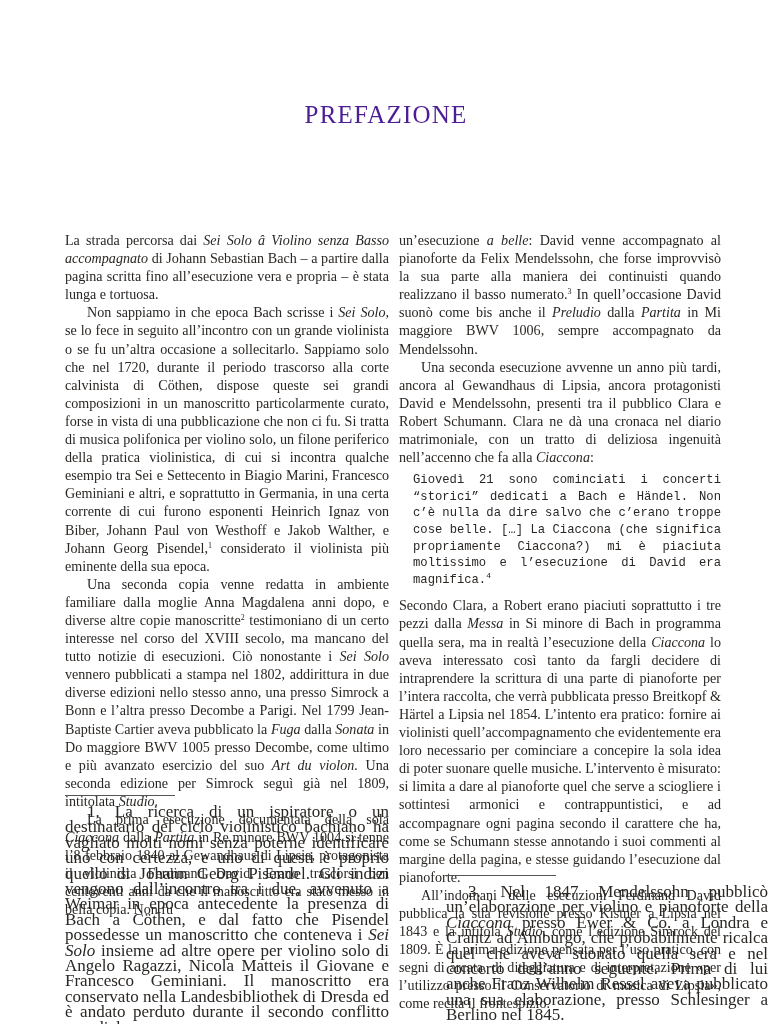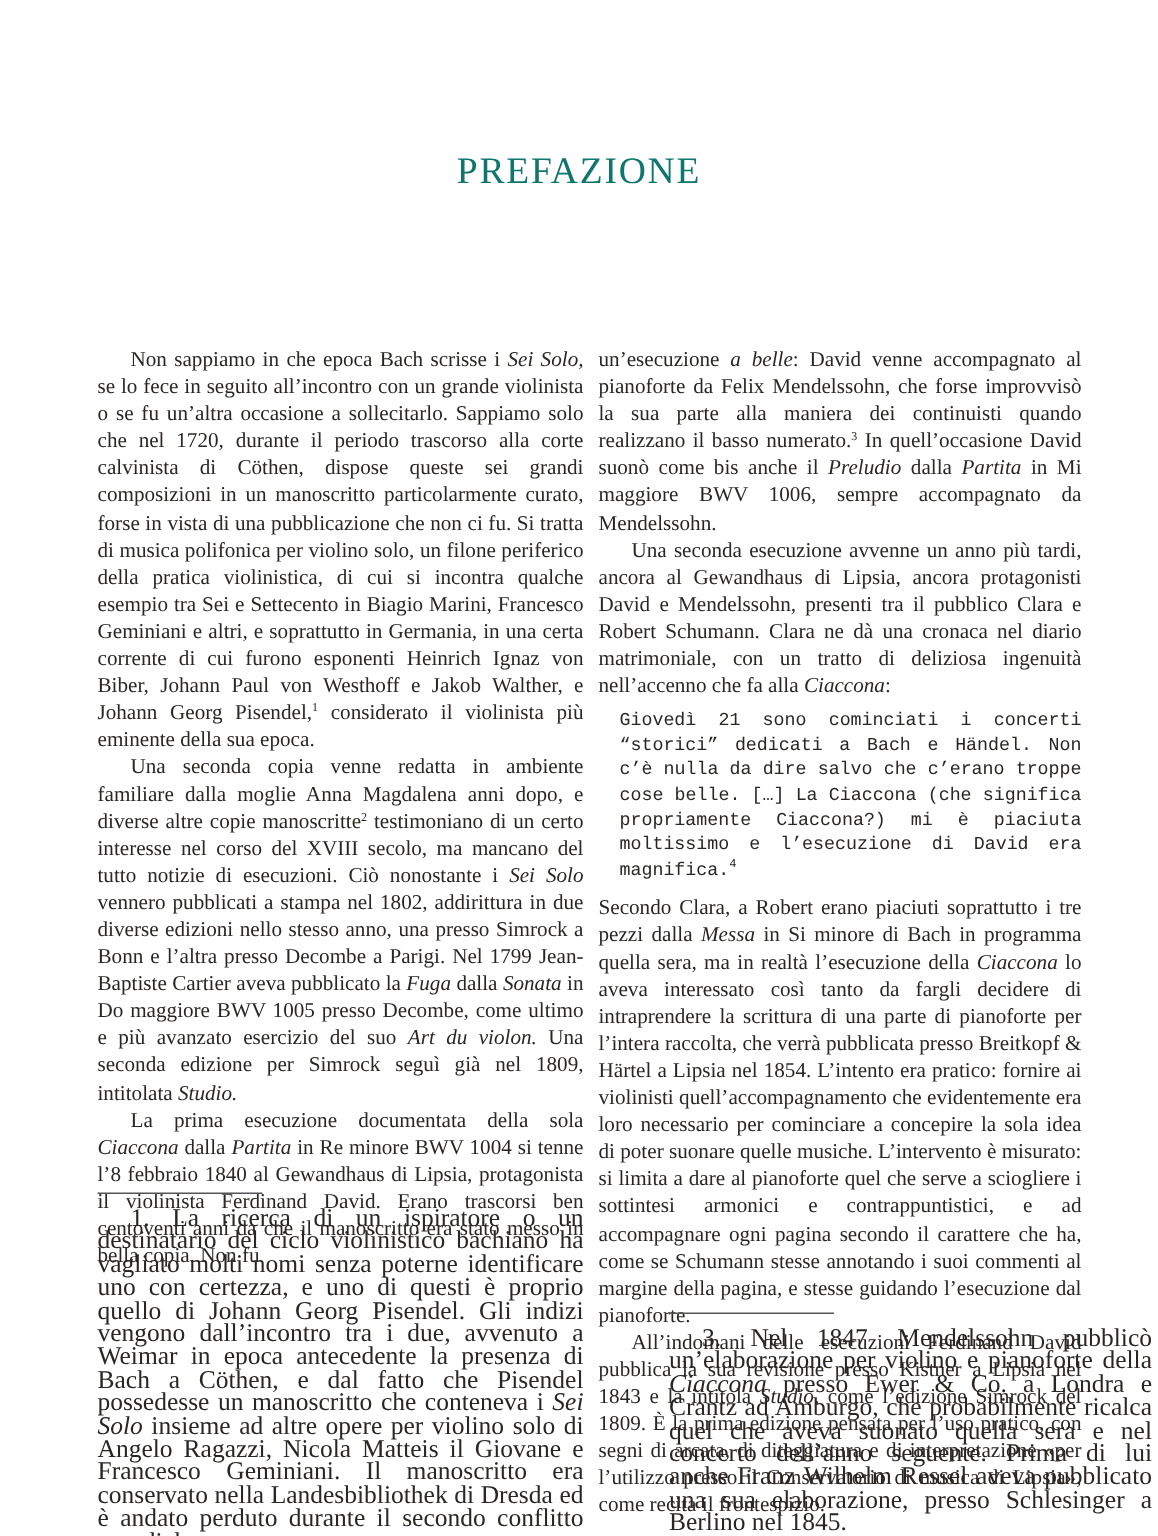--- a/index.html
+++ b/index.html
@@ -1,19 +1,19 @@
 <!DOCTYPE html>
 <html><head>
 <meta charset="utf-8">
 <style>
   html, body { margin:0; padding:0; background:#ffffff; }
   body { width:772px; height:1024px; position:relative; overflow:hidden;
          font-family:"Liberation Serif","DejaVu Serif",serif; color:#2a2623; }
   .title { position:absolute; top:84px; left:0; width:772px; text-align:center;
-           font-size:25px; letter-spacing:1.2px; font-weight:normal; color:#0f766e; }
+           font-size:25px; letter-spacing:1.2px; font-weight:normal; color:#4c1d95; }
   .col { position:absolute; top:231px; width:324px; }
   .col.left { left:65px; }
   .col.right { left:399px; width:322px; }
   p.body { margin:0; font-size:14.1px; line-height:18.1px; text-align:justify;
            hyphens:auto; }
   p.body.ind { text-indent:22px; }
   .quote { margin:6px 0 8px 14px; font-size:12.2px; line-height:16.6px; text-align:justify;font-family:Liberation Mono, monospace; }
   .fnrule { width:110px; border-top:1px solid #555; margin:0 0 8px 0; }
   .fn { position:absolute; width:324px; font-size:17px; line-height:15.4px; text-align:justify;font-family:Liberation Serif, serif; }
   .fn p { margin:0; text-indent:22px; }
@@ -22,20 +22,21 @@
   .sc { font-variant:small-caps; }
   sup { font-size:8px; line-height:0; vertical-align:5px; }
   i { font-style:italic; }
 </style>
 </head>
 <body>
 
 <h1 class="title">PREFAZIONE</h1>
 
 <div class="col left">
+  <p class="body">La strada percorsa dai <i>Sei Solo â Violino senza Basso accompagnato</i> di Johann Sebastian Bach – a partire dalla pagina scritta fino all’esecuzione vera e propria – è stata lunga e tortuosa.</p>
   <p class="body ind">Non sappiamo in che epoca Bach scrisse i <i>Sei Solo,</i> se lo fece in seguito all’incontro con un grande violinista o se fu un’altra occasione a sollecitarlo. Sappiamo solo che nel 1720, durante il periodo trascorso alla corte calvinista di Cöthen, dispose queste sei grandi composizioni in un manoscritto particolarmente curato, forse in vista di una pubblicazione che non ci fu. Si tratta di musica polifonica per violino solo, un filone periferico della pratica violinistica, di cui si incontra qualche esempio tra Sei e Settecento in Biagio Marini, Francesco Geminiani e altri, e soprattutto in Germania, in una certa corrente di cui furono esponenti Heinrich Ignaz von Biber, Johann Paul von Westhoff e Jakob Walther, e Johann Georg Pisendel,<sup>1</sup> considerato il violinista più eminente della sua epoca.</p>
   <p class="body ind">Una seconda copia venne redatta in ambiente familiare dalla moglie Anna Magdalena anni dopo, e diverse altre copie manoscritte<sup>2</sup> testimoniano di un certo interesse nel corso del XVIII secolo, ma mancano del tutto notizie di esecuzioni. Ciò nonostante i <i>Sei Solo</i> vennero pubblicati a stampa nel 1802, addirittura in due diverse edizioni nello stesso anno, una presso Simrock a Bonn e l’altra presso Decombe a Parigi. Nel 1799 Jean-Baptiste Cartier aveva pubblicato la <i>Fuga</i> dalla <i>Sonata</i> in Do maggiore BWV 1005 presso Decombe, come ultimo e più avanzato esercizio del suo <i>Art du violon.</i> Una seconda edizione per Simrock seguì già nel 1809, intitolata <i>Studio.</i></p>
   <p class="body ind">La prima esecuzione documentata della sola <i>Ciaccona</i> dalla <i>Partita</i> in Re minore BWV 1004 si tenne l’8 febbraio 1840 al Gewandhaus di Lipsia, protagonista il violinista Ferdinand David. Erano trascorsi ben centoventi anni da che il manoscritto era stato messo in bella copia. Non fu</p>
 </div>
 
 <div class="fn left">
   <div class="fnrule"></div>
   <p>1. La ricerca di un ispiratore o un destinatario del ciclo violinistico bachiano ha vagliato molti nomi senza poterne identificare uno con certezza, e uno di questi è proprio quello di Johann Georg Pisendel. Gli indizi vengono dall’incontro tra i due, avvenuto a Weimar in epoca antecedente la presenza di Bach a Cöthen, e dal fatto che Pisendel possedesse un manoscritto che conteneva i <i>Sei Solo</i> insieme ad altre opere per violino solo di Angelo Ragazzi, Nicola Matteis il Giovane e Francesco Geminiani. Il manoscritto era conservato nella Landesbibliothek di Dresda ed è andato perduto durante il secondo conflitto mondiale.</p>
 </div>
 

